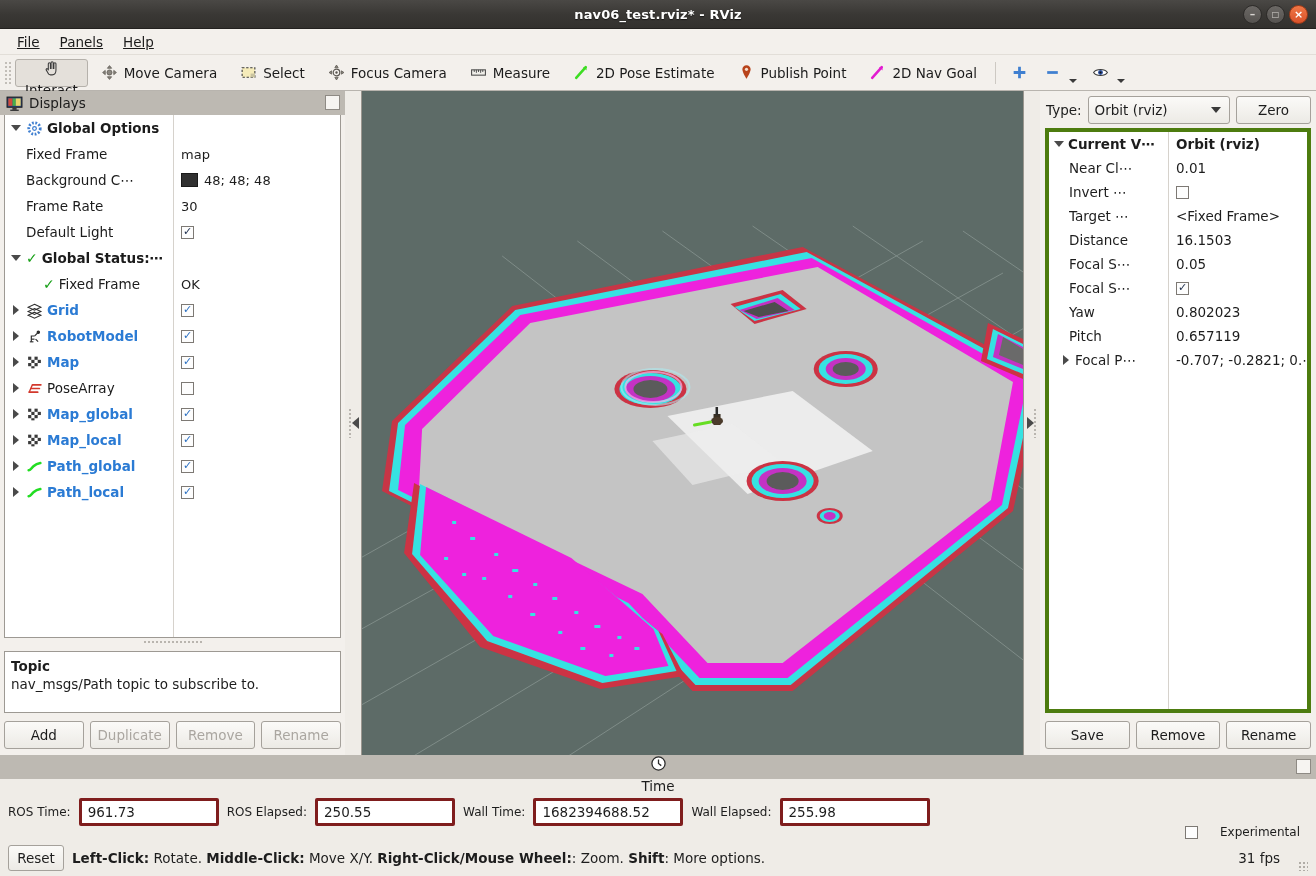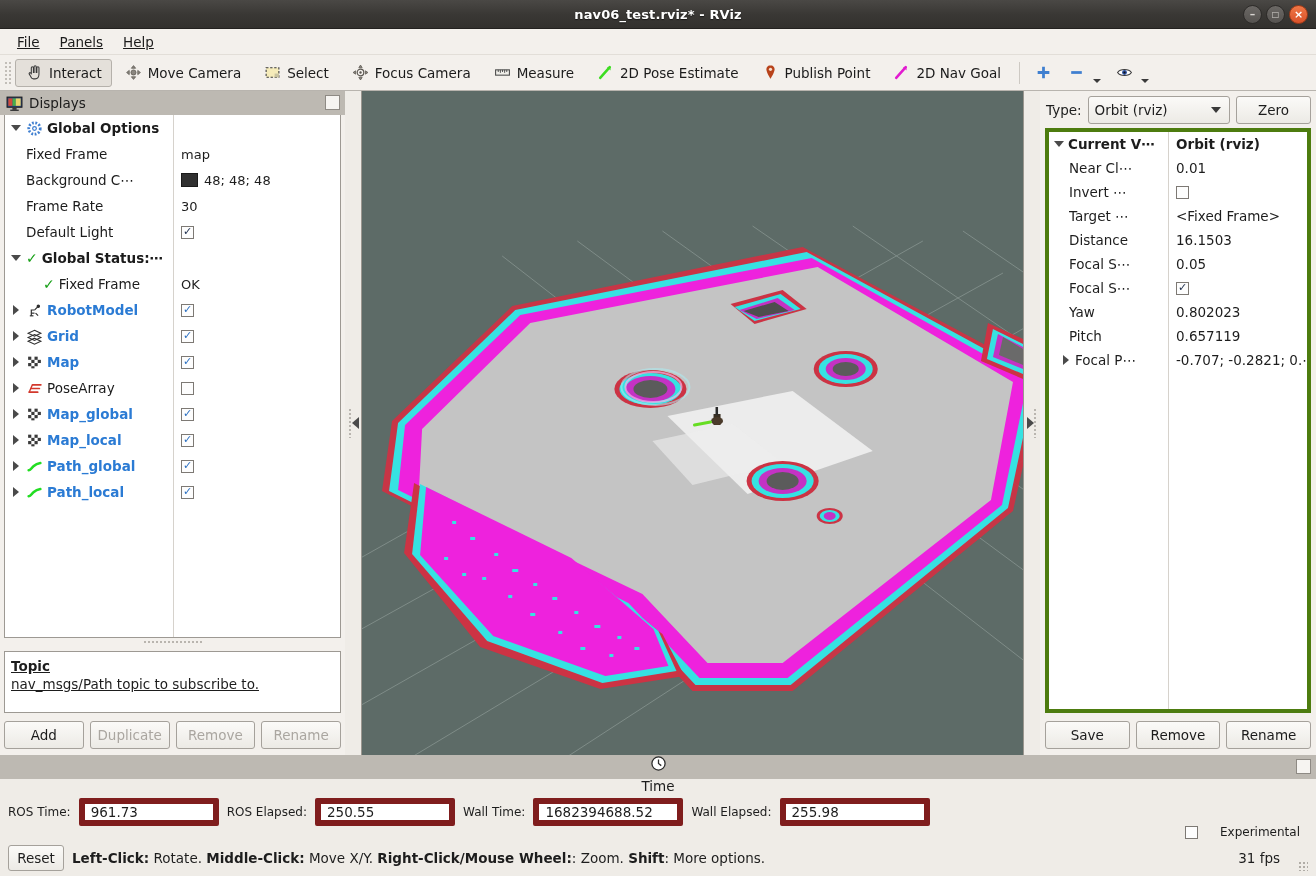--- a/index.html
+++ b/index.html
@@ -60,21 +60,21 @@
   }
   .grip { width: 8px; height: 24px; margin-right: 2px;
     background-image: radial-gradient(circle, #b9b5af 1px, transparent 1.2px);
     background-size: 4px 4px; opacity: .85; }
   .tbtn {
     display: flex; align-items: center; gap: 5px;
     height: 28px; padding: 0 9px; margin: 0 1px;
     border: 1px solid transparent; border-radius: 3px;
     font-size: 13.5px; white-space: nowrap; color: #1b1b1b;
   }
-  .tbtn.checked { background: #e4e0da; border-color: #b5b1ab; }
+  .tbtn.checked { background: #e4e0da; border-color: #b5b1ab; flex-direction: column; }
   .tsep { width: 1px; height: 22px; background: #cdc9c3; margin: 0 7px; }
   .ico { width: 17px; height: 17px; display: block; flex: 0 0 auto; }
   .icobox { width: 19px; height: 17px; display:flex; align-items:center; justify-content:center; }
   .dropcaret { width: 0;height:0;border-left:4px solid transparent;border-right:4px solid transparent;border-top:4px solid #3a3a3a; margin-left:2px; align-self:flex-end; margin-bottom:3px;}
   .tbtn.small { padding: 0 5px; }
 
   
   #main { display: flex; height: 664px; background: #404040; }
 
   
@@ -112,21 +112,21 @@
   .indent2 { padding-left: 38px; }
   .cb { width: 13px; height: 13px; border: 1px solid #7d7974; background: #fdfdfd; display:flex; align-items:center; justify-content:center; }
   .cb.checked::after { content:'✓'; font-size: 11px; line-height: 1; color: #20304e; font-weight: bold; transform: translateY(-1px); }
   .cb.checked.blue::after { color: #2b6fc0; }
   .swatch { width: 17px; height: 14px; border: 1px solid #1a1a1a; background: #303030; }
   .checkgreen { color: #18a018; font-weight: bold; font-size: 14px; }
 
   .desc-box {
     margin: 6px 4px 0 4px; height: 62px;
     background: #ffffff; border: 1px solid #9d9993;
-    padding: 5px 6px; font-size: 13.5px; line-height: 1.35; text-decoration: underline;
+    padding: 5px 6px; font-size: 13.5px; line-height: 1.35;
   }
   .desc-box .t { font-weight: bold; }
   .btnrow { display: flex; gap: 6px; padding: 8px 4px 6px 4px; }
   .btn {
     flex: 1; height: 28px; border: 1px solid #a5a19b; border-radius: 3px;
     background: linear-gradient(to bottom, #fbfaf8, #eceae5);
     font-size: 13.5px; color: #1b1b1b; display: flex; align-items: center; justify-content: center;
   }
   .btn.disabled { color: #aaa6a0; }
   .splitter-dots {
@@ -172,21 +172,21 @@
   .vindent1 { padding-left: 20px; text-align: center; }
   .vbtnrow { display:flex; gap:6px; padding: 8px 5px 6px 5px; }
 
   
   #timepanel { height: 106px; background: #efece7; display:flex; flex-direction: column; }
   .time-title { height: 24px; background: #bdb9b2; display:flex; align-items:center; gap:6px; padding:0 6px; font-size:13.5px; position:relative;flex-direction:column;}
   .time-title .float-btn { position:absolute; right:5px; top:4px; width:15px;height:15px;background:#f6f4f1;border:1px solid #8e8a84;}
   .time-fields { display:flex; align-items:center; gap:8px; padding: 6px 8px 4px 8px; }
   .tf-label { font-size: 12px; white-space: nowrap; }
   .tf-input {
-    height: 28px; border: 6px solid #7f1d1d; background: #fff; border-radius: 2px;
+    height: 28px; border: 3px solid #7f1d1d; background: #fff; border-radius: 2px;
     display:flex; align-items:center; padding: 0 6px; font-size: 13.5px; min-width: 110px;
   }
   .spacer { flex: 1; }
   .exp-wrap { display:flex; align-items:center; gap:22px; padding-right: 8px; margin-top: 40px; }
   .statusbar { display:flex; align-items:center; padding: 2px 8px 0 8px; gap: 8px; }
   .reset-btn { width: 56px; height: 26px; border:1px solid #a5a19b; border-radius:3px;
     background: linear-gradient(to bottom,#fbfaf8,#eceae5); display:flex;align-items:center;justify-content:center;font-size:13.5px;}
   .hint { font-size: 13.5px; }
   .hint b { font-weight: bold; }
   .fps { font-size: 13.5px; padding-right: 10px; }
@@ -430,50 +430,50 @@
         <div class="tval">
             <span>OK</span>
           </div>
       </div>
 
       <div class="trow">
         <div class="tname">
           <span class="arrow right"></span>
           <span>
               <svg class="ico" viewBox="0 0 16 16">
+                <g fill="none" stroke="#2d2d2d" stroke-width="1">
+                  <path d="M8 2.2 14 5 8 7.8 2 5z"></path>
+                  <path d="M8 6.2 14 9 8 11.8 2 9z"></path>
+                  <path d="M8 9.6 14 12.4 8 15.2 2 12.4z"></path>
+                </g>
+              </svg>
+            </span>
+          <span class="tlabel blue">Grid</span>
+        </div>
+        <div class="tval">
+            <span class="cb checked blue"></span>
+          </div>
+      </div>
+
+      <div class="trow">
+        <div class="tname">
+          <span class="arrow right"></span>
+          <span>
+              <svg class="ico" viewBox="0 0 16 16">
                 <g stroke="#2d2d2d" stroke-width="1.1" fill="none">
                   <path d="M5 13V7.5h3.2"></path>
                   <path d="M5 10.5h3"></path>
                   <path d="M8.2 7.5 11 4.6"></path>
                   <circle cx="11.6" cy="4" r="1.1" fill="#2d2d2d"></circle>
                   <path d="M3.6 13h3.4"></path>
                   <path d="M9 10.5l2.4 2.4"></path>
                 </g>
               </svg>
             </span>
           <span class="tlabel blue">RobotModel</span>
-        </div>
-        <div class="tval">
-            <span class="cb checked blue"></span>
-          </div>
-      </div>
-
-      <div class="trow">
-        <div class="tname">
-          <span class="arrow right"></span>
-          <span>
-              <svg class="ico" viewBox="0 0 16 16">
-                <g fill="none" stroke="#2d2d2d" stroke-width="1">
-                  <path d="M8 2.2 14 5 8 7.8 2 5z"></path>
-                  <path d="M8 6.2 14 9 8 11.8 2 9z"></path>
-                  <path d="M8 9.6 14 12.4 8 15.2 2 12.4z"></path>
-                </g>
-              </svg>
-            </span>
-          <span class="tlabel blue">Grid</span>
         </div>
         <div class="tval">
             <span class="cb checked blue"></span>
           </div>
       </div>
 
       <div class="trow">
         <div class="tname">
           <span class="arrow right"></span>
           <span>

